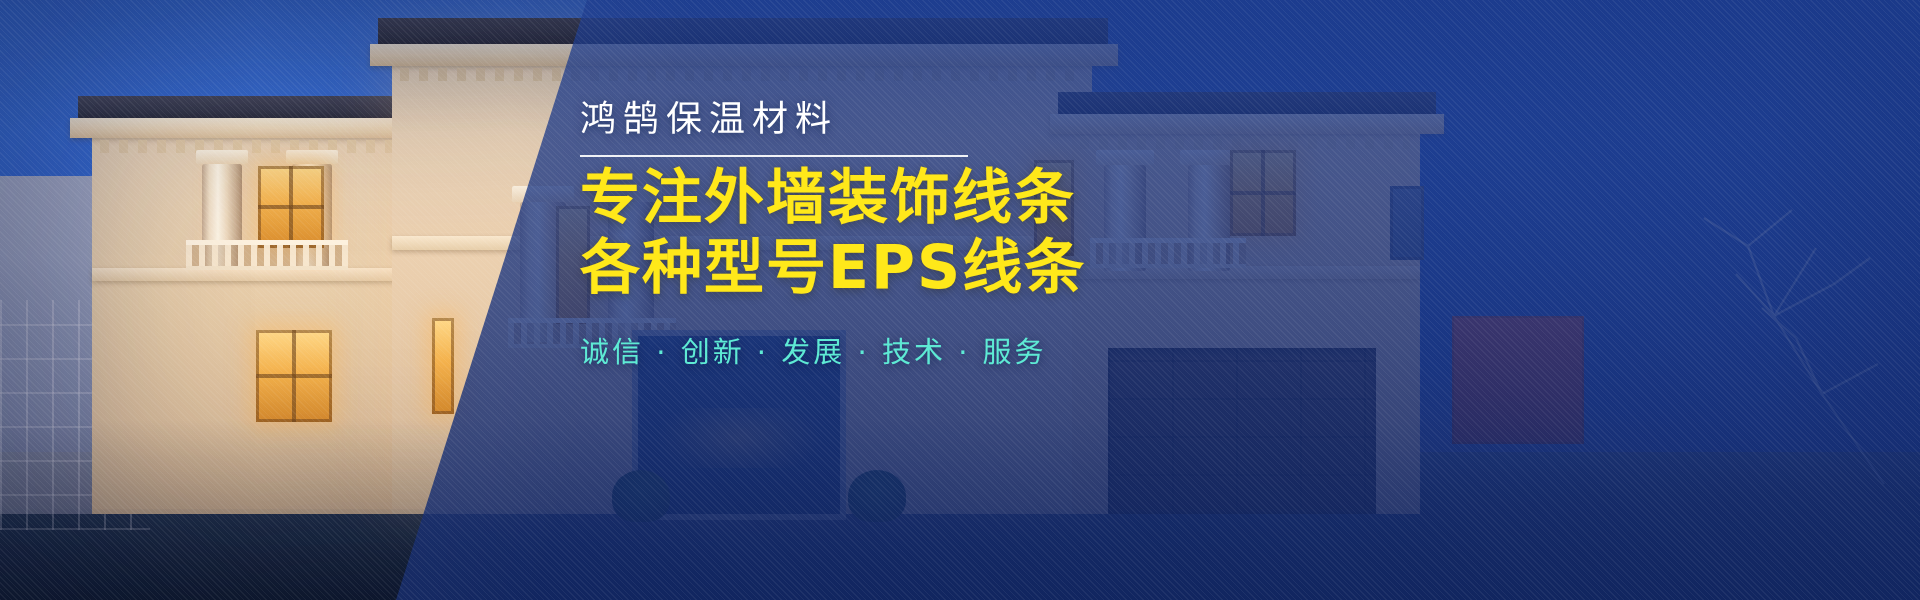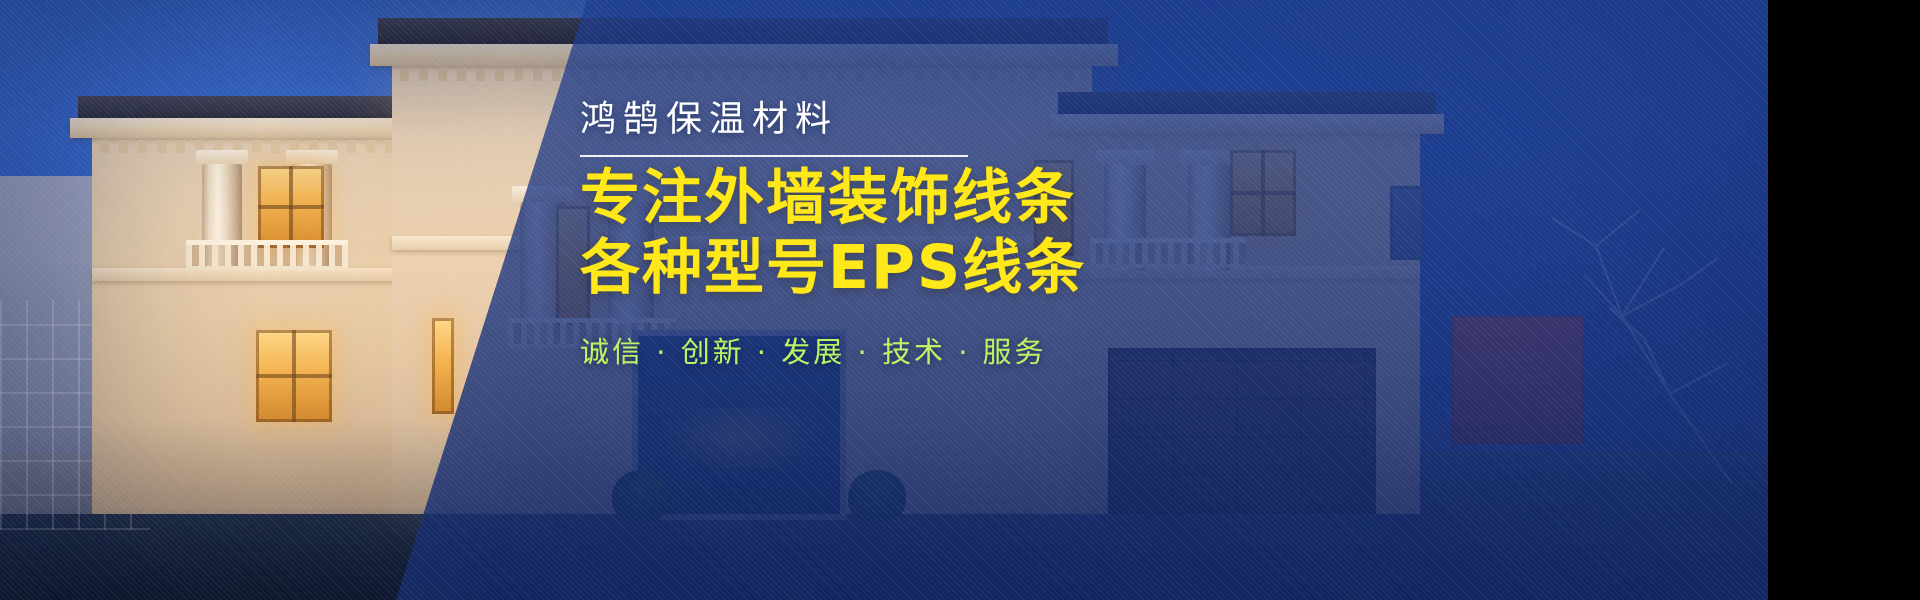--- a/index.html
+++ b/index.html
@@ -3,21 +3,21 @@
 <meta charset="utf-8">
 <title>Banner</title>
 <style>
   html, body {
     margin: 0;
     padding: 0;
     background: #000;
   }
   #banner {
     position: relative;
-    width: 1768px;
+    width: 1920px;
     height: 600px;
     overflow: hidden;
     font-family: "DejaVu Sans", "Liberation Sans", sans-serif;
     background: #2f64cf;
     user-select: none;
   }
 
   
   .layer { position: absolute; inset: 0; }
 
@@ -247,21 +247,21 @@
     font-weight: 700;
     letter-spacing: 2px;
     line-height: 1.16;
     white-space: nowrap;
     text-shadow:
       0 0 2px rgba(120,90,0,.35),
       0 3px 10px rgba(30,30,0,.30);
   }
   .tagline {
     margin-top: 26px;
-    color: #bef264;
+    color: #5eead4;
     font-size: 29px;
     letter-spacing: 3px;
     font-weight: 400;
     white-space: nowrap;
     text-shadow: 0 2px 8px rgba(0,20,60,.60);
   }
 </style>
 </head>
 <body>
 

